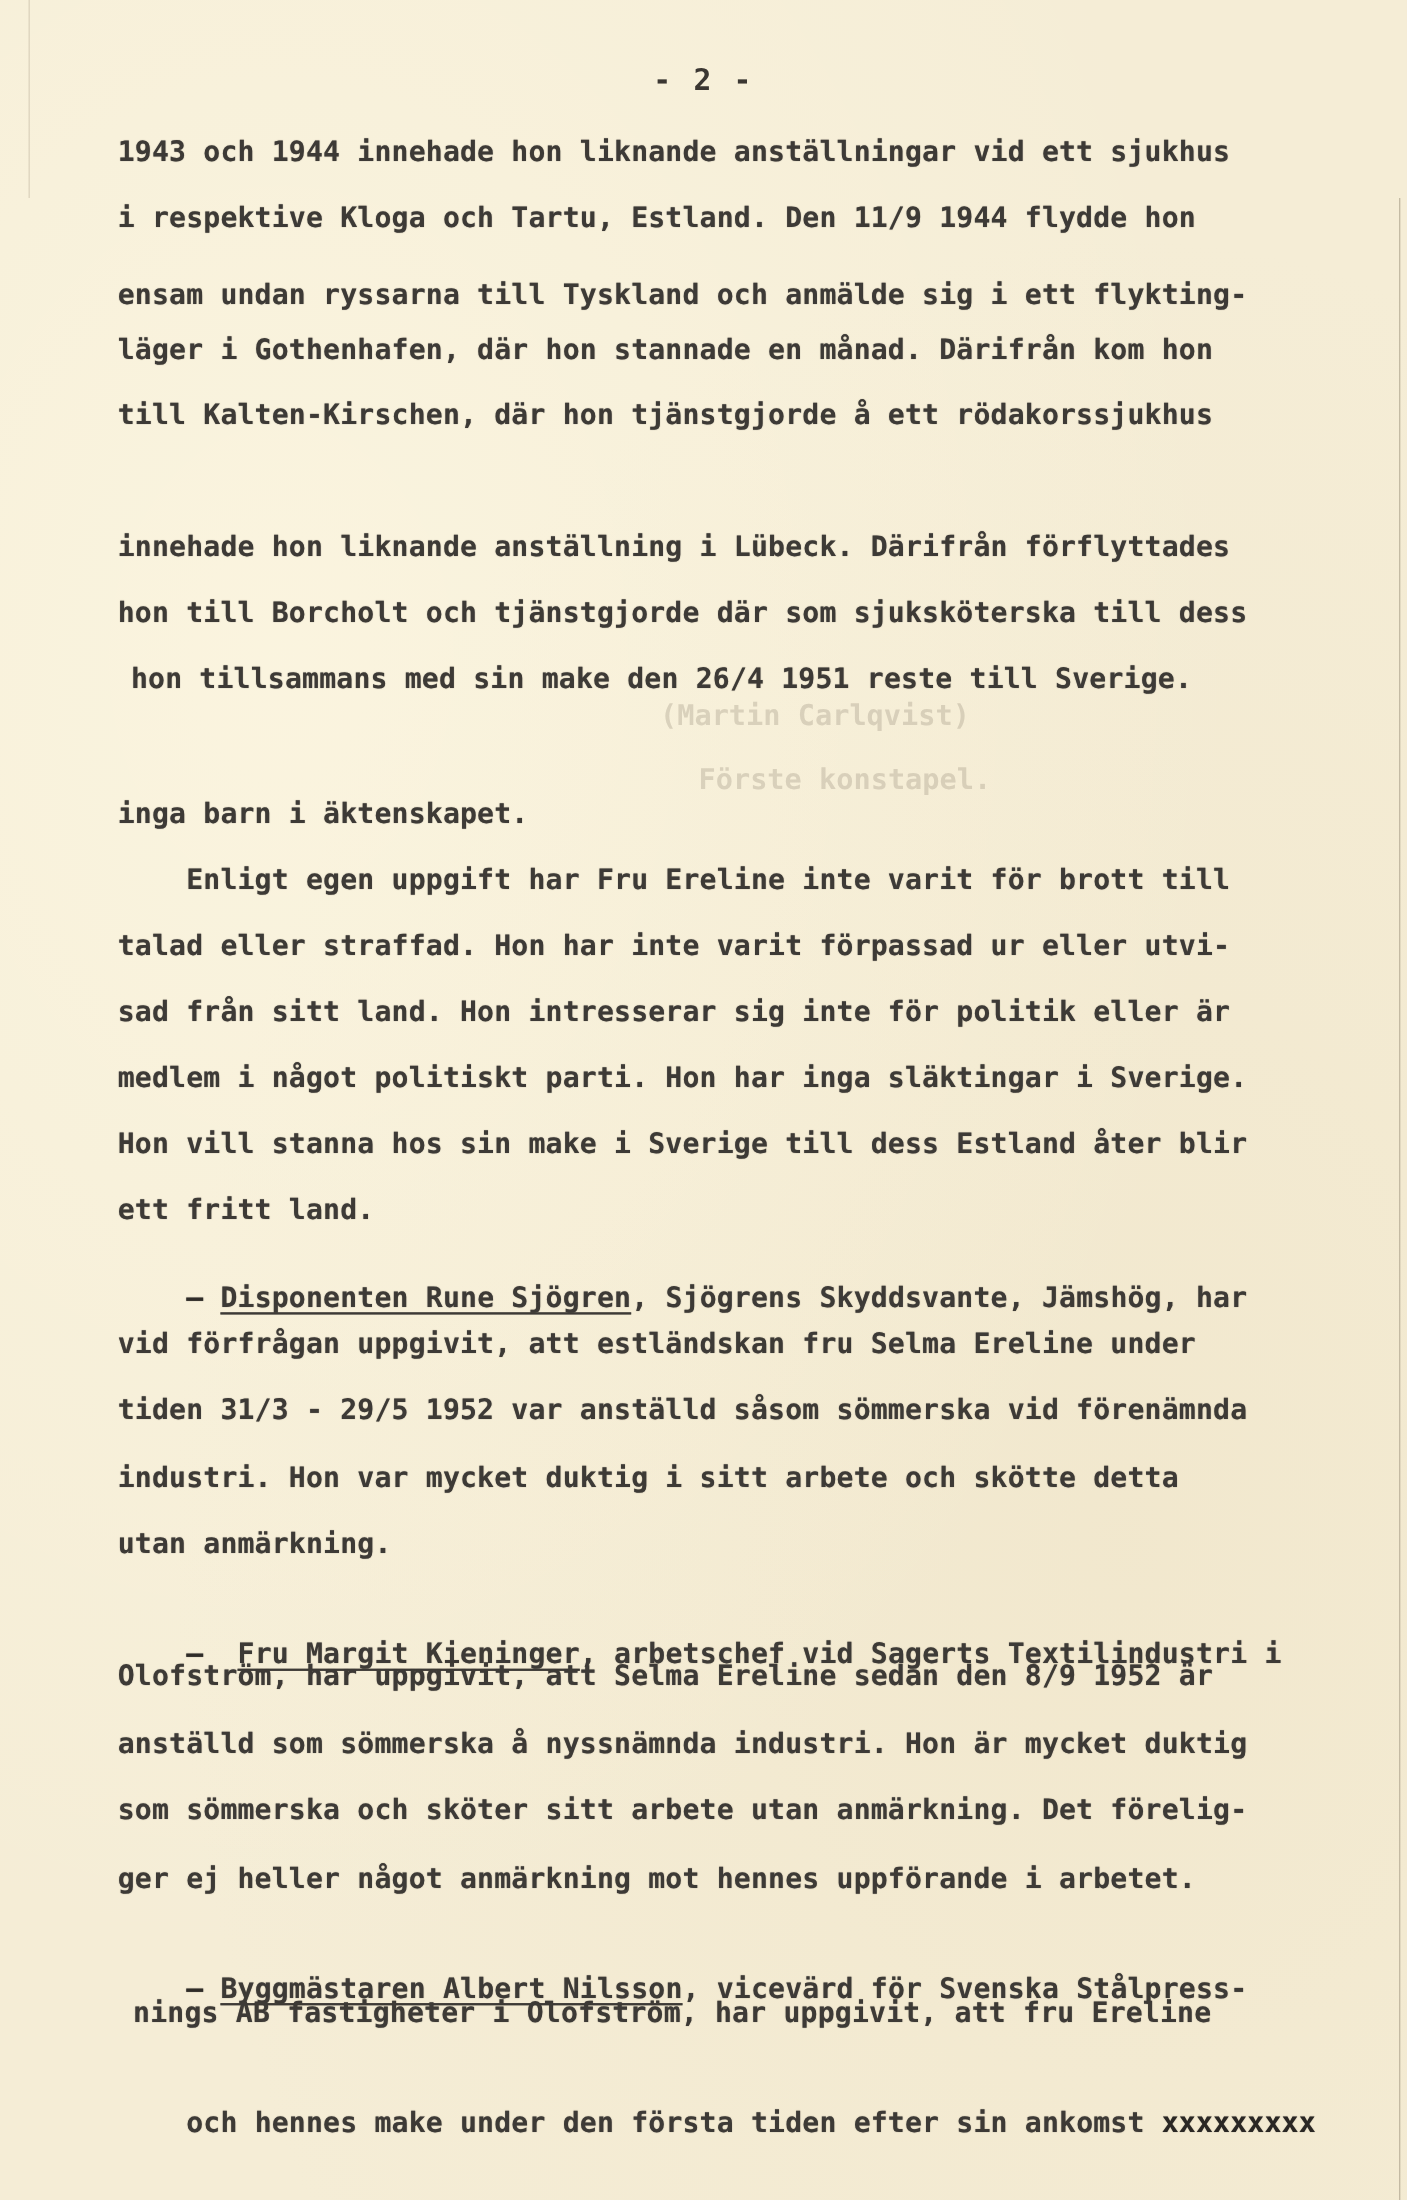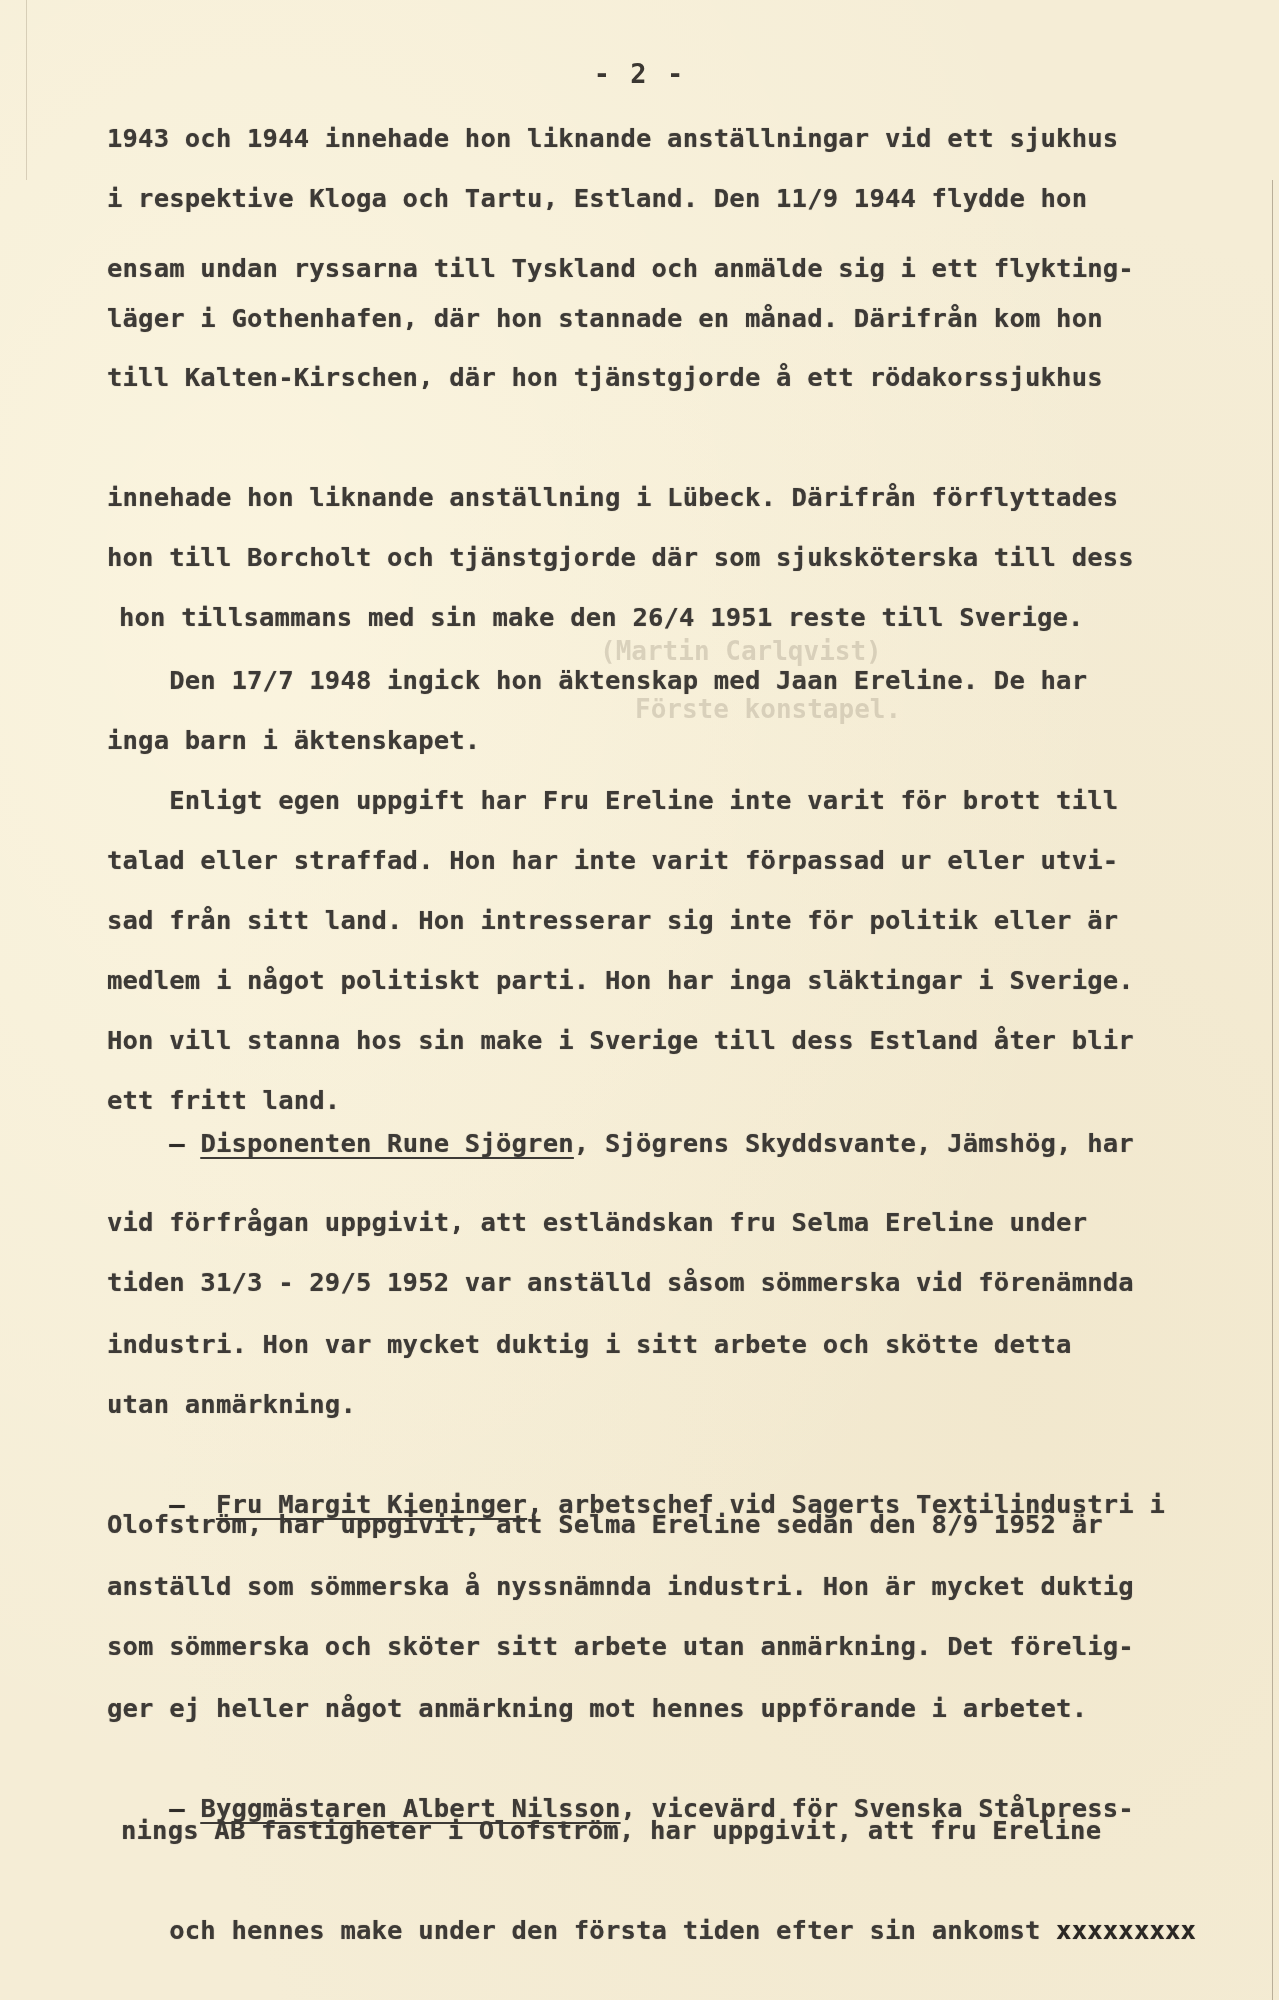--- a/index.html
+++ b/index.html
@@ -87,30 +87,29 @@
   <div class="bleed" style="left:635px; top:694px;">Förste konstapel.</div>
 
   <div class="line" style="top:118px;">1943 och 1944 innehade hon liknande anställningar vid ett sjukhus</div>
   <div class="line" style="top:178px;">i respektive Kloga och Tartu, Estland. Den 11/9 1944 flydde hon</div>
   <div class="line" style="top:248px;">ensam undan ryssarna till Tyskland och anmälde sig i ett flykting-</div>
   <div class="line" style="top:298px;">läger i Gothenhafen, där hon stannade en månad. Därifrån kom hon</div>
   <div class="line" style="top:357px;">till Kalten-Kirschen, där hon tjänstgjorde å ett rödakorssjukhus</div>
   <div class="line" style="top:477px;">innehade hon liknande anställning i Lübeck. Därifrån förflyttades</div>
   <div class="line" style="top:537px;">hon till Borcholt och tjänstgjorde där som sjuksköterska till dess</div>
   <div class="line" style="top:597px;margin-left:12px;">hon tillsammans med sin make den 26/4 1951 reste till Sverige.</div>
-  <div class="line" style="top:660px;">    Den 17/7 1948 ingick hon äktenskap med Jaan Ereline. De har</div>
   <div class="line" style="top:720px;">inga barn i äktenskapet.</div>
   <div class="line" style="top:780px;">    Enligt egen uppgift har Fru Ereline inte varit för brott till</div>
   <div class="line" style="top:840px;">talad eller straffad. Hon har inte varit förpassad ur eller utvi-</div>
   <div class="line" style="top:900px;">sad från sitt land. Hon intresserar sig inte för politik eller är</div>
   <div class="line" style="top:960px;">medlem i något politiskt parti. Hon har inga släktingar i Sverige.</div>
   <div class="line" style="top:1020px;">Hon vill stanna hos sin make i Sverige till dess Estland åter blir</div>
   <div class="line" style="top:1080px;">ett fritt land.</div>
 
-  <div class="line" style="top:1083px;">
+  <div class="line" style="top:1120px;">
     <span class="dash">—</span> <span class="ul">Disponenten Rune Sjögren</span><span>, Sjögrens Skyddsvante, Jämshög, har</span>
   </div>
   <div class="line" style="top:1202px;">vid förfrågan uppgivit, att estländskan fru Selma Ereline under</div>
   <div class="line" style="top:1262px;">tiden 31/3 - 29/5 1952 var anställd såsom sömmerska vid förenämnda</div>
   <div class="line" style="top:1324px;">industri. Hon var mycket duktig i sitt arbete och skötte detta</div>
   <div class="line" style="top:1384px;">utan anmärkning.</div>
 
   <div class="line" style="top:1444px;">
     <span class="dash">—</span>  <span class="ul">Fru Margit Kieninger</span><span>, arbetschef vid Sagerts Textilindustri i</span>
   </div>

